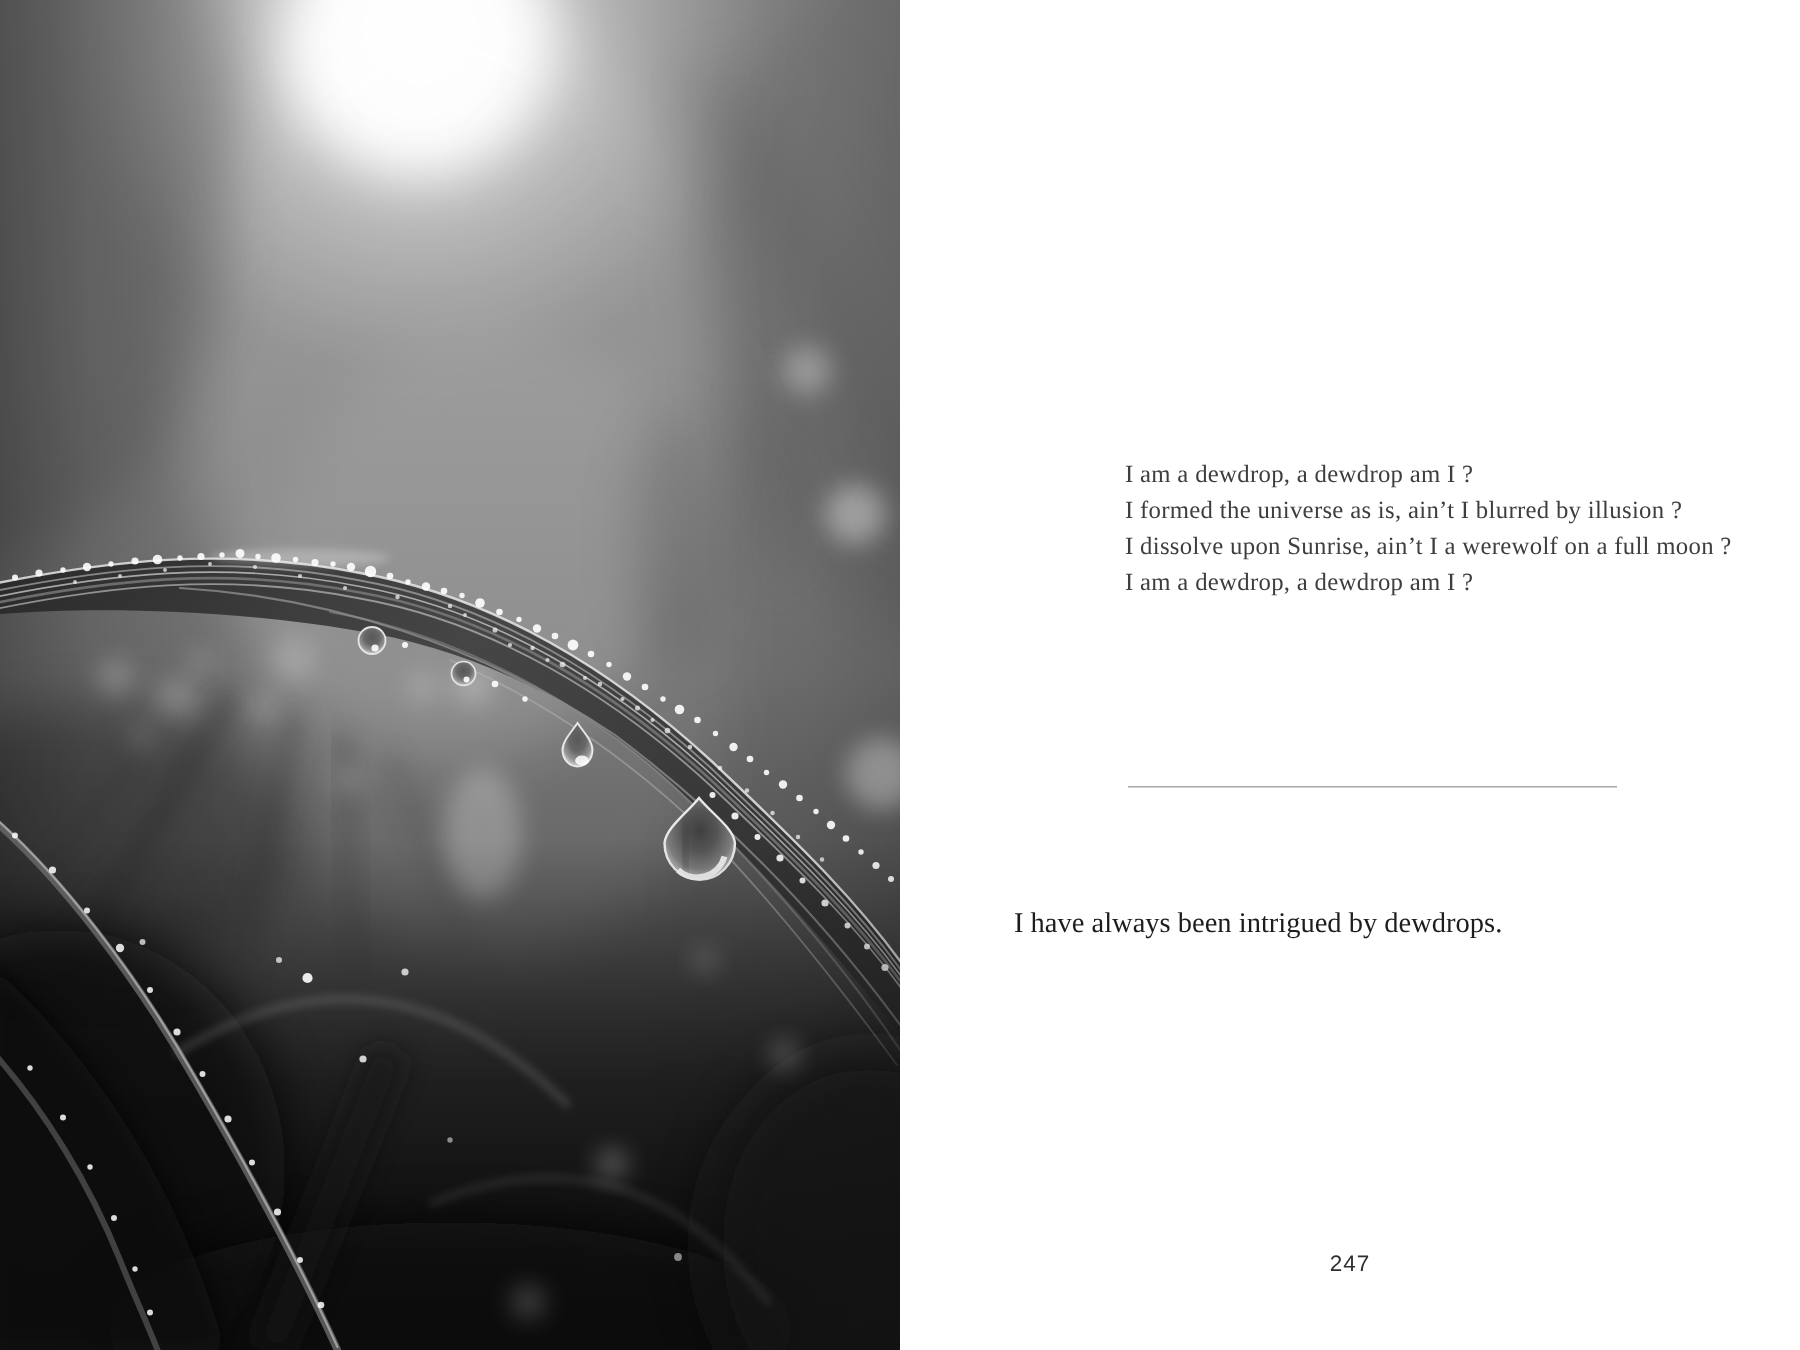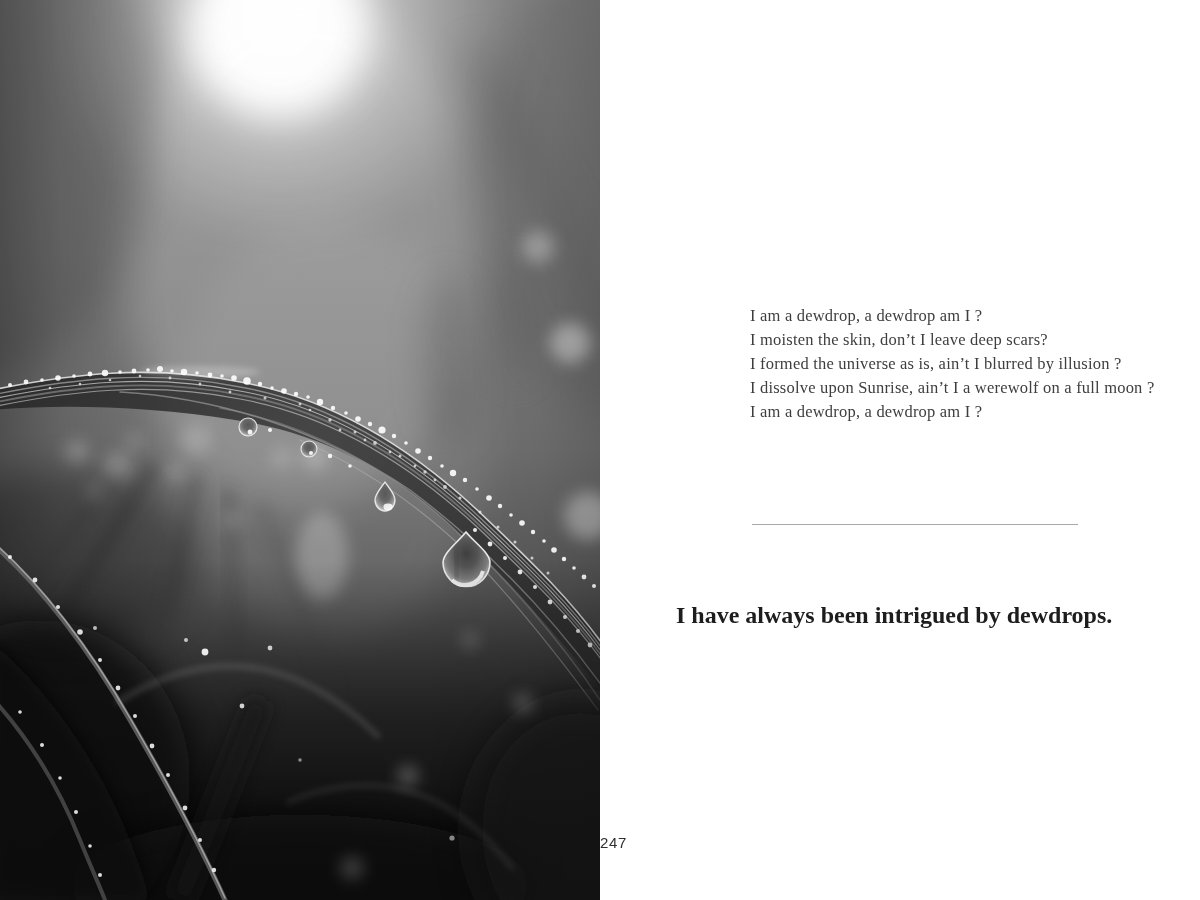--- a/index.html
+++ b/index.html
@@ -4,26 +4,26 @@
 <style>
   html,body{margin:0;padding:0;background:#fff;}
   #spread{position:relative;width:1200px;height:900px;overflow:hidden;background:#fff;
           font-family:"Liberation Serif",serif;}
   #photo-pane{position:absolute;left:0;top:0;width:600px;height:900px;overflow:hidden;}
   #text-pane{position:absolute;left:600px;top:0;width:688px;height:900px;background:#fff;}
   .poem{position:absolute;left:150px;top:304px;font-size:16.5px;line-height:24px;
         color:#3e3e3e;letter-spacing:.2px;}
   .poem div{white-space:nowrap;}
   .rule{position:absolute;left:152px;top:524px;width:326px;height:1px;background:#a8a8a8;}
-  .prose{position:absolute;left:76px;top:603px;width:477px;font-size:24px;line-height:25px;
-         color:#1d1d1d;text-align:justify;font-weight:bold;}
+  .prose{position:absolute;left:76px;top:603px;width:477px;font-size:19px;line-height:25px;
+         color:#1d1d1d;text-align:justify;}
   .prose p{margin:0;}
   .prose p.gap{margin-bottom:25px;}
   .prose p.ind{text-indent:29px;}
-  .folio{position:absolute;left:0;top:834px;width:600px;
+  .folio{position:absolute;left:0;top:834px;width:600px;text-align:center;
          font-family:"Liberation Sans",sans-serif;font-size:15px;color:#2f2f2f;letter-spacing:.6px;}
 </style>
 </head>
 <body>
 
 <div id="spread">
 
   <div id="photo-pane">
     <svg width="600" height="900" viewBox="0 0 600 900" role="img" aria-label="Black-and-white macro photograph of an arching grass blade covered in dewdrops, one large drop hanging beneath it, backlit by soft morning light with bokeh highlights">
       <defs>
@@ -302,21 +302,20 @@
           <circle cx="470" cy="640" r="8" opacity=".2" filter="url(#b8)"></circle>
         </g>
       </g>
     </svg>
   </div>
 
   <div id="text-pane">
 
     <div class="poem">
       <div>I am a dewdrop, a dewdrop am I ?</div>
-      <div>I moisten the skin, don’t I leave deep scars?</div>
       <div>I formed the universe as is, ain’t I blurred by illusion ?</div>
       <div>I dissolve upon Sunrise, ain’t I a werewolf on a full moon ?</div>
       <div>I am a dewdrop, a dewdrop am I ?</div>
     </div>
 
     <div class="rule"></div>
 
     <div class="prose">
       <p class="gap">I have always been intrigued by dewdrops.</p>
     </div>

